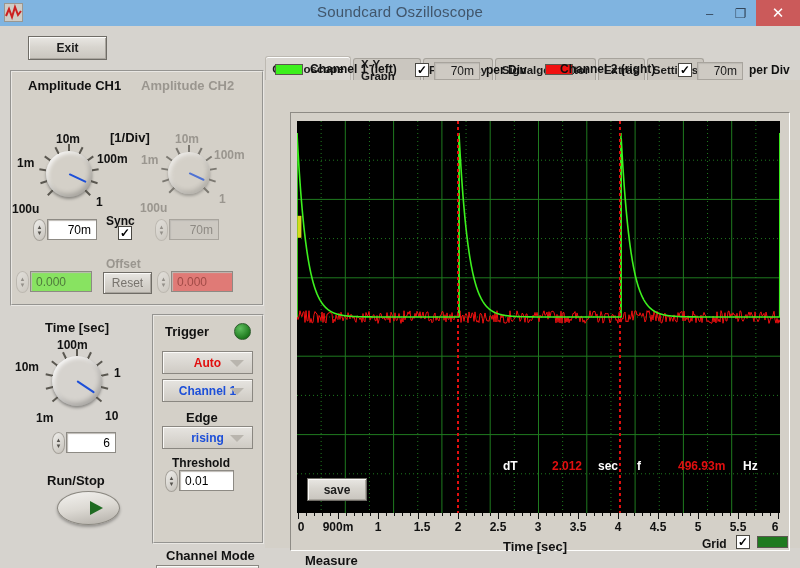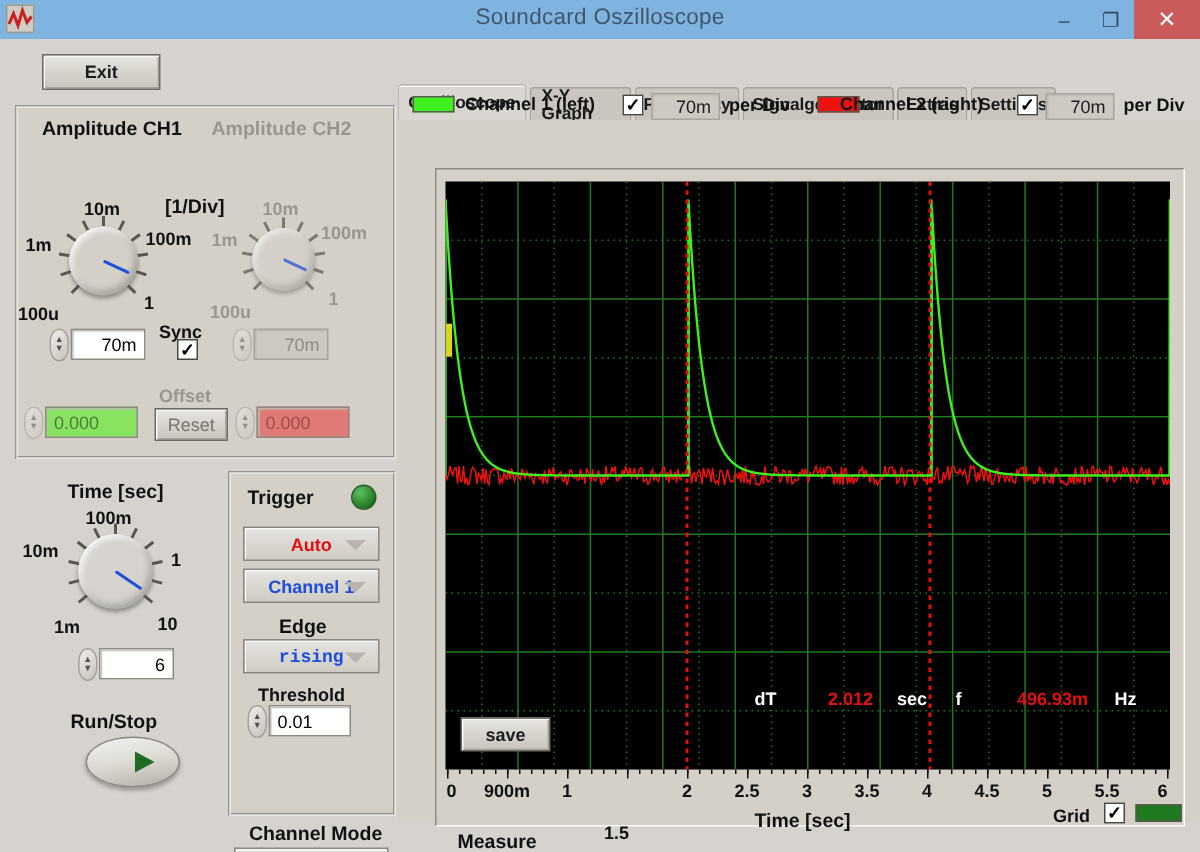--- a/index.html
+++ b/index.html
@@ -250,21 +250,21 @@
 
     <div class="combo" style="left:162px;top:325px;width:89px;height:21px;color:#e10f0f;">
       <span>Auto</span>
       <span class="arrow"></span>
     </div>
     <div class="combo" style="left:162px;top:353px;width:89px;height:21px;color:#1d4fd8;">
       <span>Channel 1</span>
       <span class="arrow"></span>
     </div>
     <div class="lbl" style="left:186px;top:384px;font-size:13px;">Edge</div>
-    <div class="combo" style="left:162px;top:400px;width:89px;height:21px;color:#1d4fd8;font-family:Liberation Mono, monospace;">
+    <div class="combo" style="left:162px;top:400px;width:89px;height:21px;color:#1d4fd8;">
       <span>rising</span>
       <span class="arrow"></span>
     </div>
     <div class="lbl" style="left:172px;top:430px;font-size:12px;">Threshold</div>
     <div class="spin" style="left:165px;top:444px;">
       <span>▲</span>
         <span>▼</span>
     </div>
     <div class="numfield" style="left:179px;top:444px;width:55px;height:21px;
          justify-content:flex-start;padding-left:5px;">0.01</div>
@@ -412,21 +412,21 @@
         <div class="tkm" style="left: 465px;"></div>
         <div class="tkm" style="left: 473px;"></div>
         <div class="tkm" style="left: 481px;"></div>
         <div class="tk" style="left: 1px;"></div>
         <div class="alab" style="left: 4px;">0</div>
         <div class="tk" style="left: 41px;"></div>
         <div class="alab" style="left: 41px;">900m</div>
         <div class="tk" style="left: 81px;"></div>
         <div class="alab" style="left: 81px;">1</div>
         <div class="tk" style="left: 121px;"></div>
-        <div class="alab" style="left: 114px; margin-top: 28px;">1.5</div>
+        <div class="alab" style="left: 125px;">1.5</div>
         <div class="tk" style="left: 161px;"></div>
         <div class="alab" style="left: 161px;">2</div>
         <div class="tk" style="left: 201px;"></div>
         <div class="alab" style="left: 201px;">2.5</div>
         <div class="tk" style="left: 241px;"></div>
         <div class="alab" style="left: 241px;">3</div>
         <div class="tk" style="left: 281px;"></div>
         <div class="alab" style="left: 281px;">3.5</div>
         <div class="tk" style="left: 321px;"></div>
         <div class="alab" style="left: 321px;">4</div>

